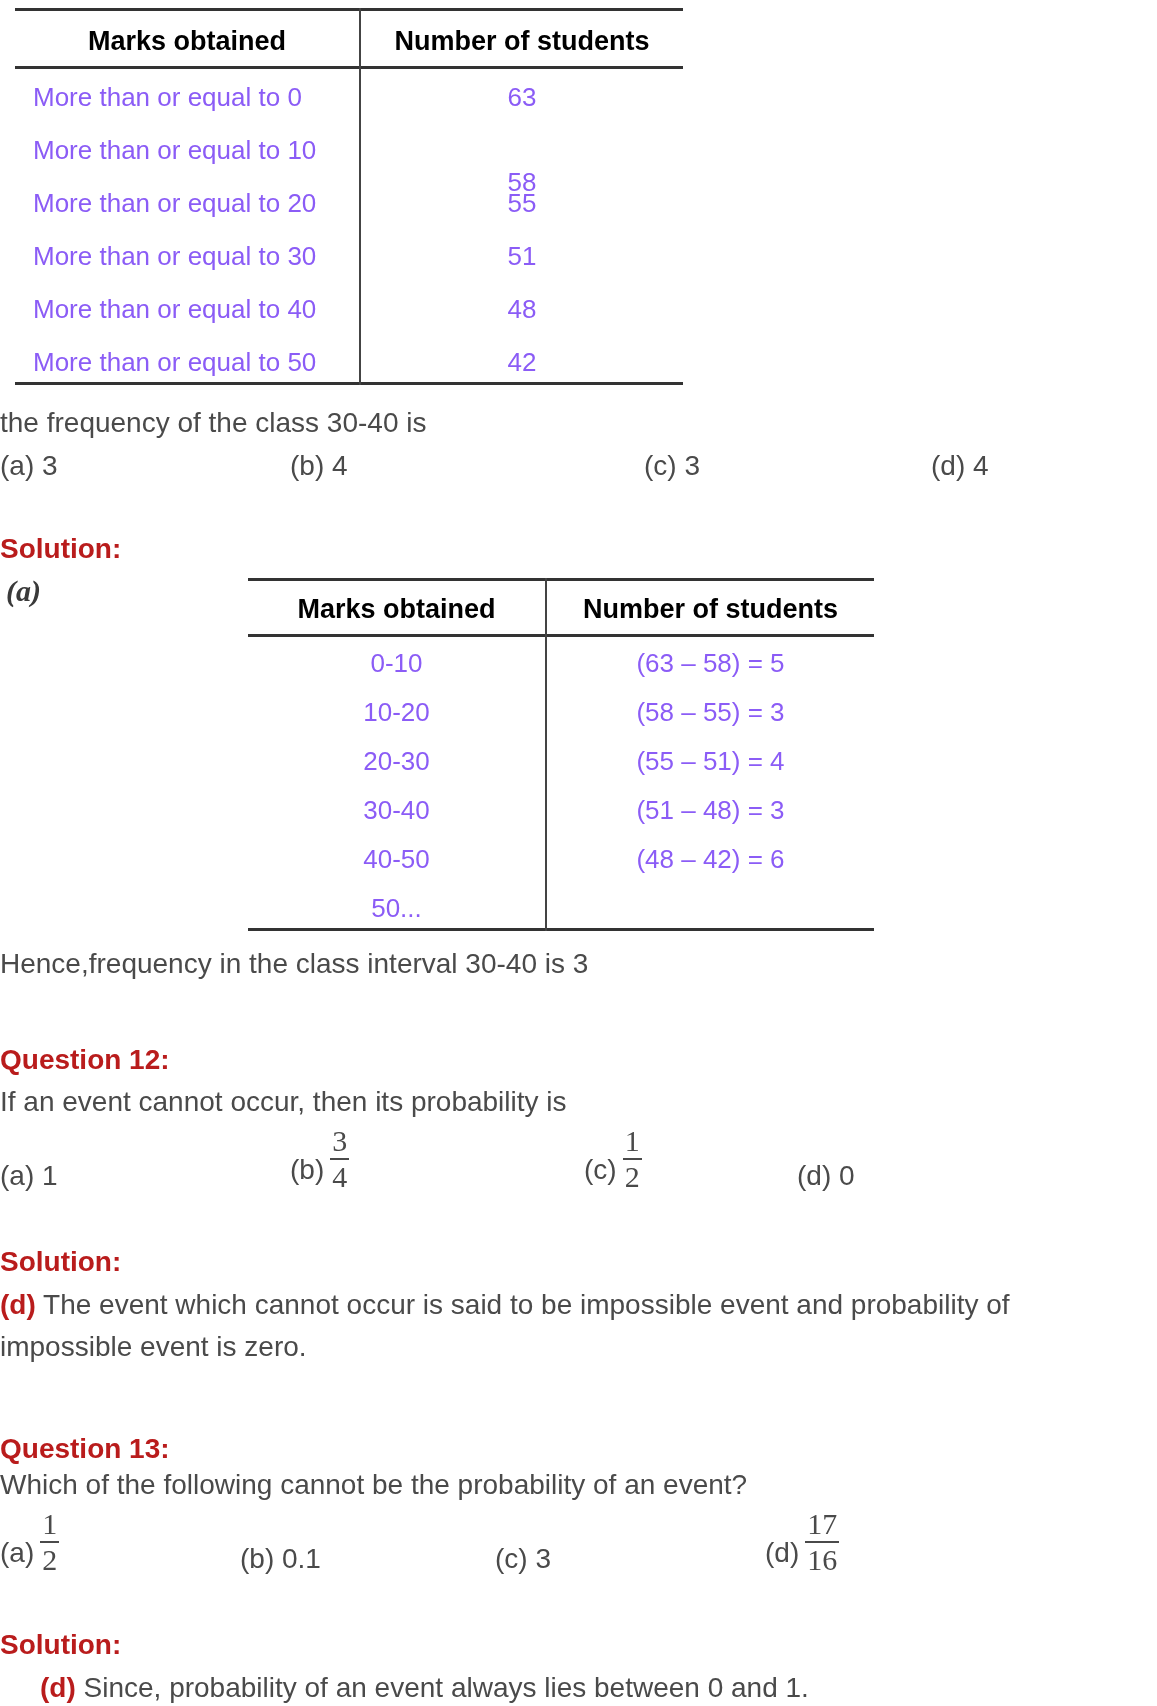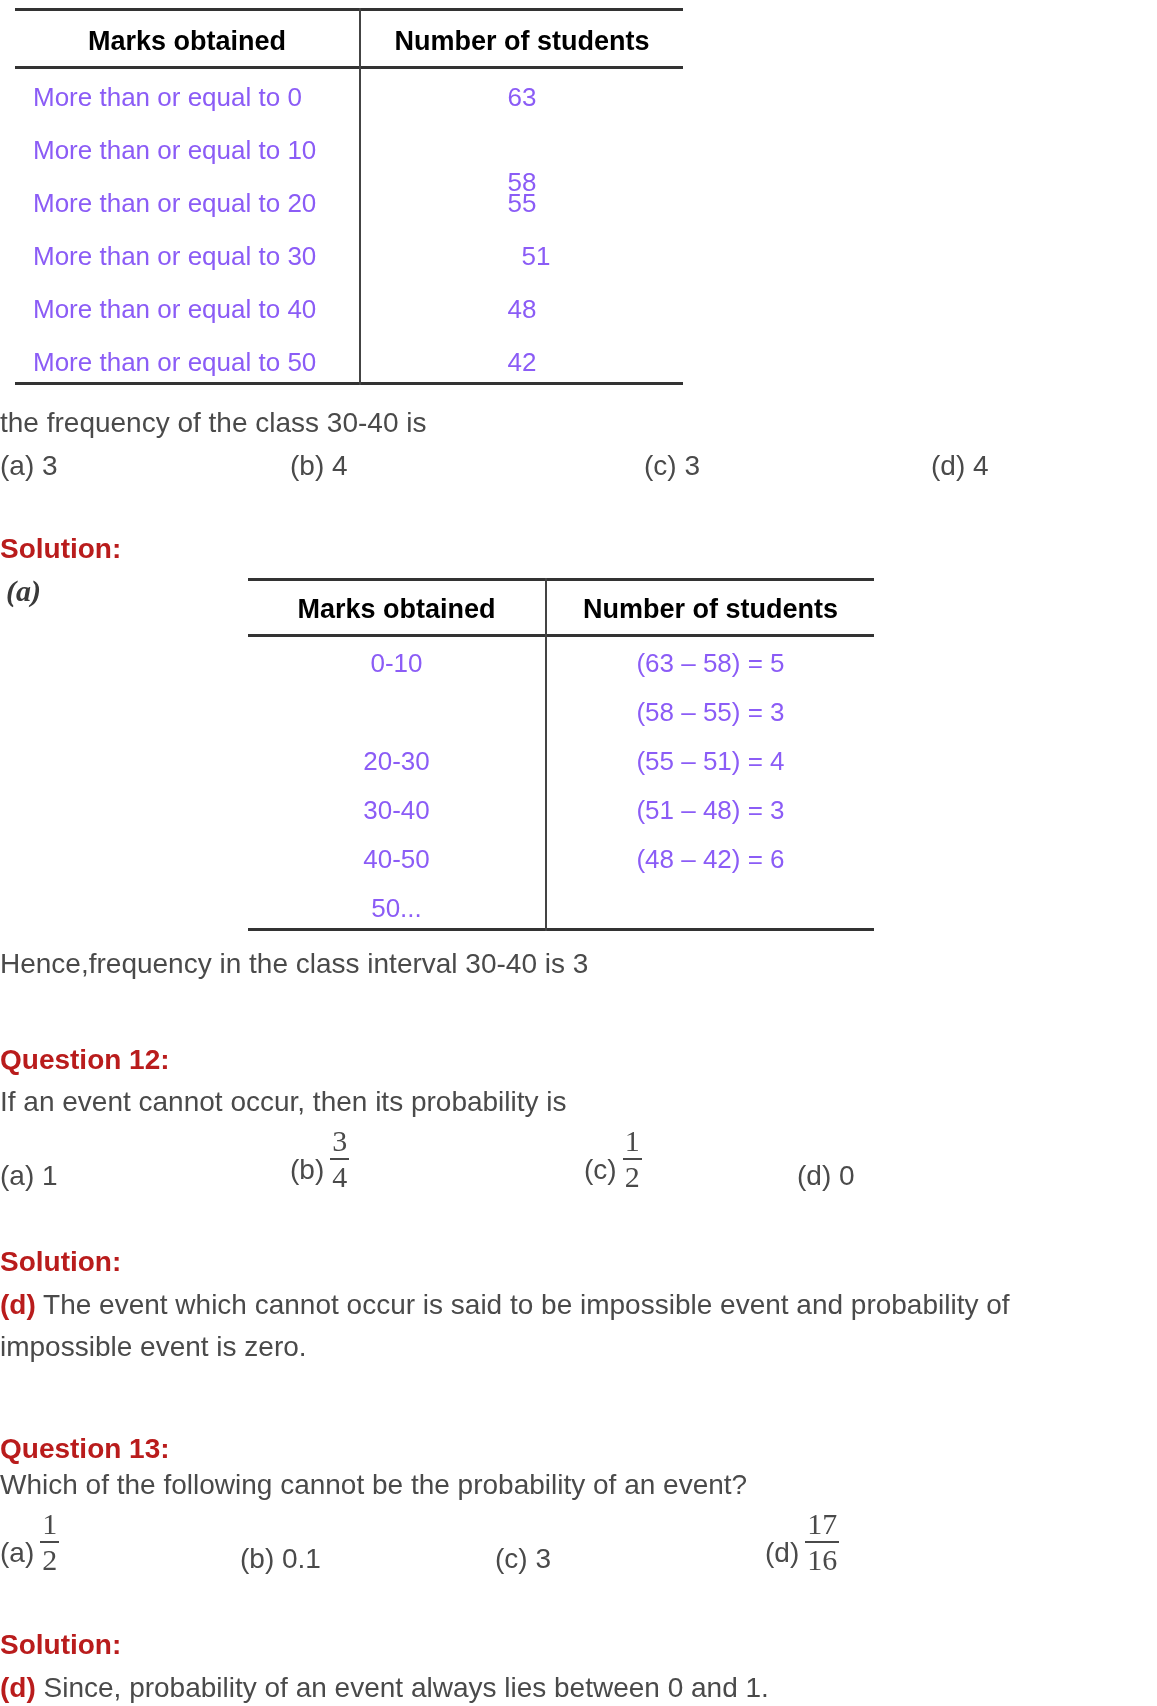--- a/index.html
+++ b/index.html
@@ -40,21 +40,21 @@
   <div class="cell head" style="left:0; width:344px; top:18px;">Marks obtained</div>
   <div class="cell head" style="left:346px; width:322px; top:18px;">Number of students</div>
 
   <div class="cell left" style="left:18px; top:74px;">More than or equal to 0</div>
   <div class="cell" style="left:346px; width:322px; top:74px;">63</div>
   <div class="cell left" style="left:18px; top:127px;">More than or equal to 10</div>
   <div class="cell" style="left:346px; width:322px; top:127px;margin-top:32px;">58</div>
   <div class="cell left" style="left:18px; top:180px;">More than or equal to 20</div>
   <div class="cell" style="left:346px; width:322px; top:180px;">55</div>
   <div class="cell left" style="left:18px; top:233px;">More than or equal to 30</div>
-  <div class="cell" style="left:346px; width:322px; top:233px;margin-left:14px;">51</div>
+  <div class="cell" style="left:346px; width:322px; top:233px;">51</div>
   <div class="cell left" style="left:18px; top:286px;">More than or equal to 40</div>
   <div class="cell" style="left:346px; width:322px; top:286px;">48</div>
   <div class="cell left" style="left:18px; top:339px;">More than or equal to 50</div>
   <div class="cell" style="left:346px; width:322px; top:339px;">42</div>
 </div>
 
 <div class="abs txt" style="left:0; top:406px;">the frequency of the class 30-40 is</div>
 <div class="abs txt" style="left:0; top:449px;">
   <span>(a)</span>
   <span>3</span>
@@ -79,20 +79,21 @@
   <div class="hline" style="top:0;"></div>
   <div class="hline" style="top:56px;"></div>
   <div class="hline" style="top:350px;"></div>
   <div class="vline" style="left:297px; top:0; height:353px;"></div>
 
   <div class="cell head" style="left:0; width:297px; top:16px;">Marks obtained</div>
   <div class="cell head" style="left:299px; width:327px; top:16px;">Number of students</div>
 
   <div class="cell" style="left:0; width:297px; top:70px;">0-10</div>
   <div class="cell" style="left:299px; width:327px; top:70px;">(63 – 58) = 5</div>
+  <div class="cell" style="left:0; width:297px; top:119px;">10-20</div>
   <div class="cell" style="left:299px; width:327px; top:119px;">(58 – 55) = 3</div>
   <div class="cell" style="left:0; width:297px; top:168px;">20-30</div>
   <div class="cell" style="left:299px; width:327px; top:168px;">(55 – 51) = 4</div>
   <div class="cell" style="left:0; width:297px; top:217px;">30-40</div>
   <div class="cell" style="left:299px; width:327px; top:217px;">(51 – 48) = 3</div>
   <div class="cell" style="left:0; width:297px; top:266px;">40-50</div>
   <div class="cell" style="left:299px; width:327px; top:266px;">(48 – 42) = 6</div>
   <div class="cell" style="left:0; width:297px; top:315px;">50...</div>
 </div>
 
@@ -150,15 +151,15 @@
 </div>
 <div class="abs txt opt" style="left:765px; top:1502px;">
   <span>(d)</span>
   <span class="frac">
     <span class="num">17</span>
     <span class="den">16</span>
   </span>
 </div>
 
 <div class="abs txt bold" style="left:0; top:1628px;">Solution:</div>
-<div class="abs txt" style="left:0; top:1671px;">
+<div class="abs txt" style="left:0; top:1671px;padding-left:40px;">
   <span class="bold">(d)</span><span> Since, probability of an event always lies between 0 and 1.</span>
 </div>
 
 </body></html>

